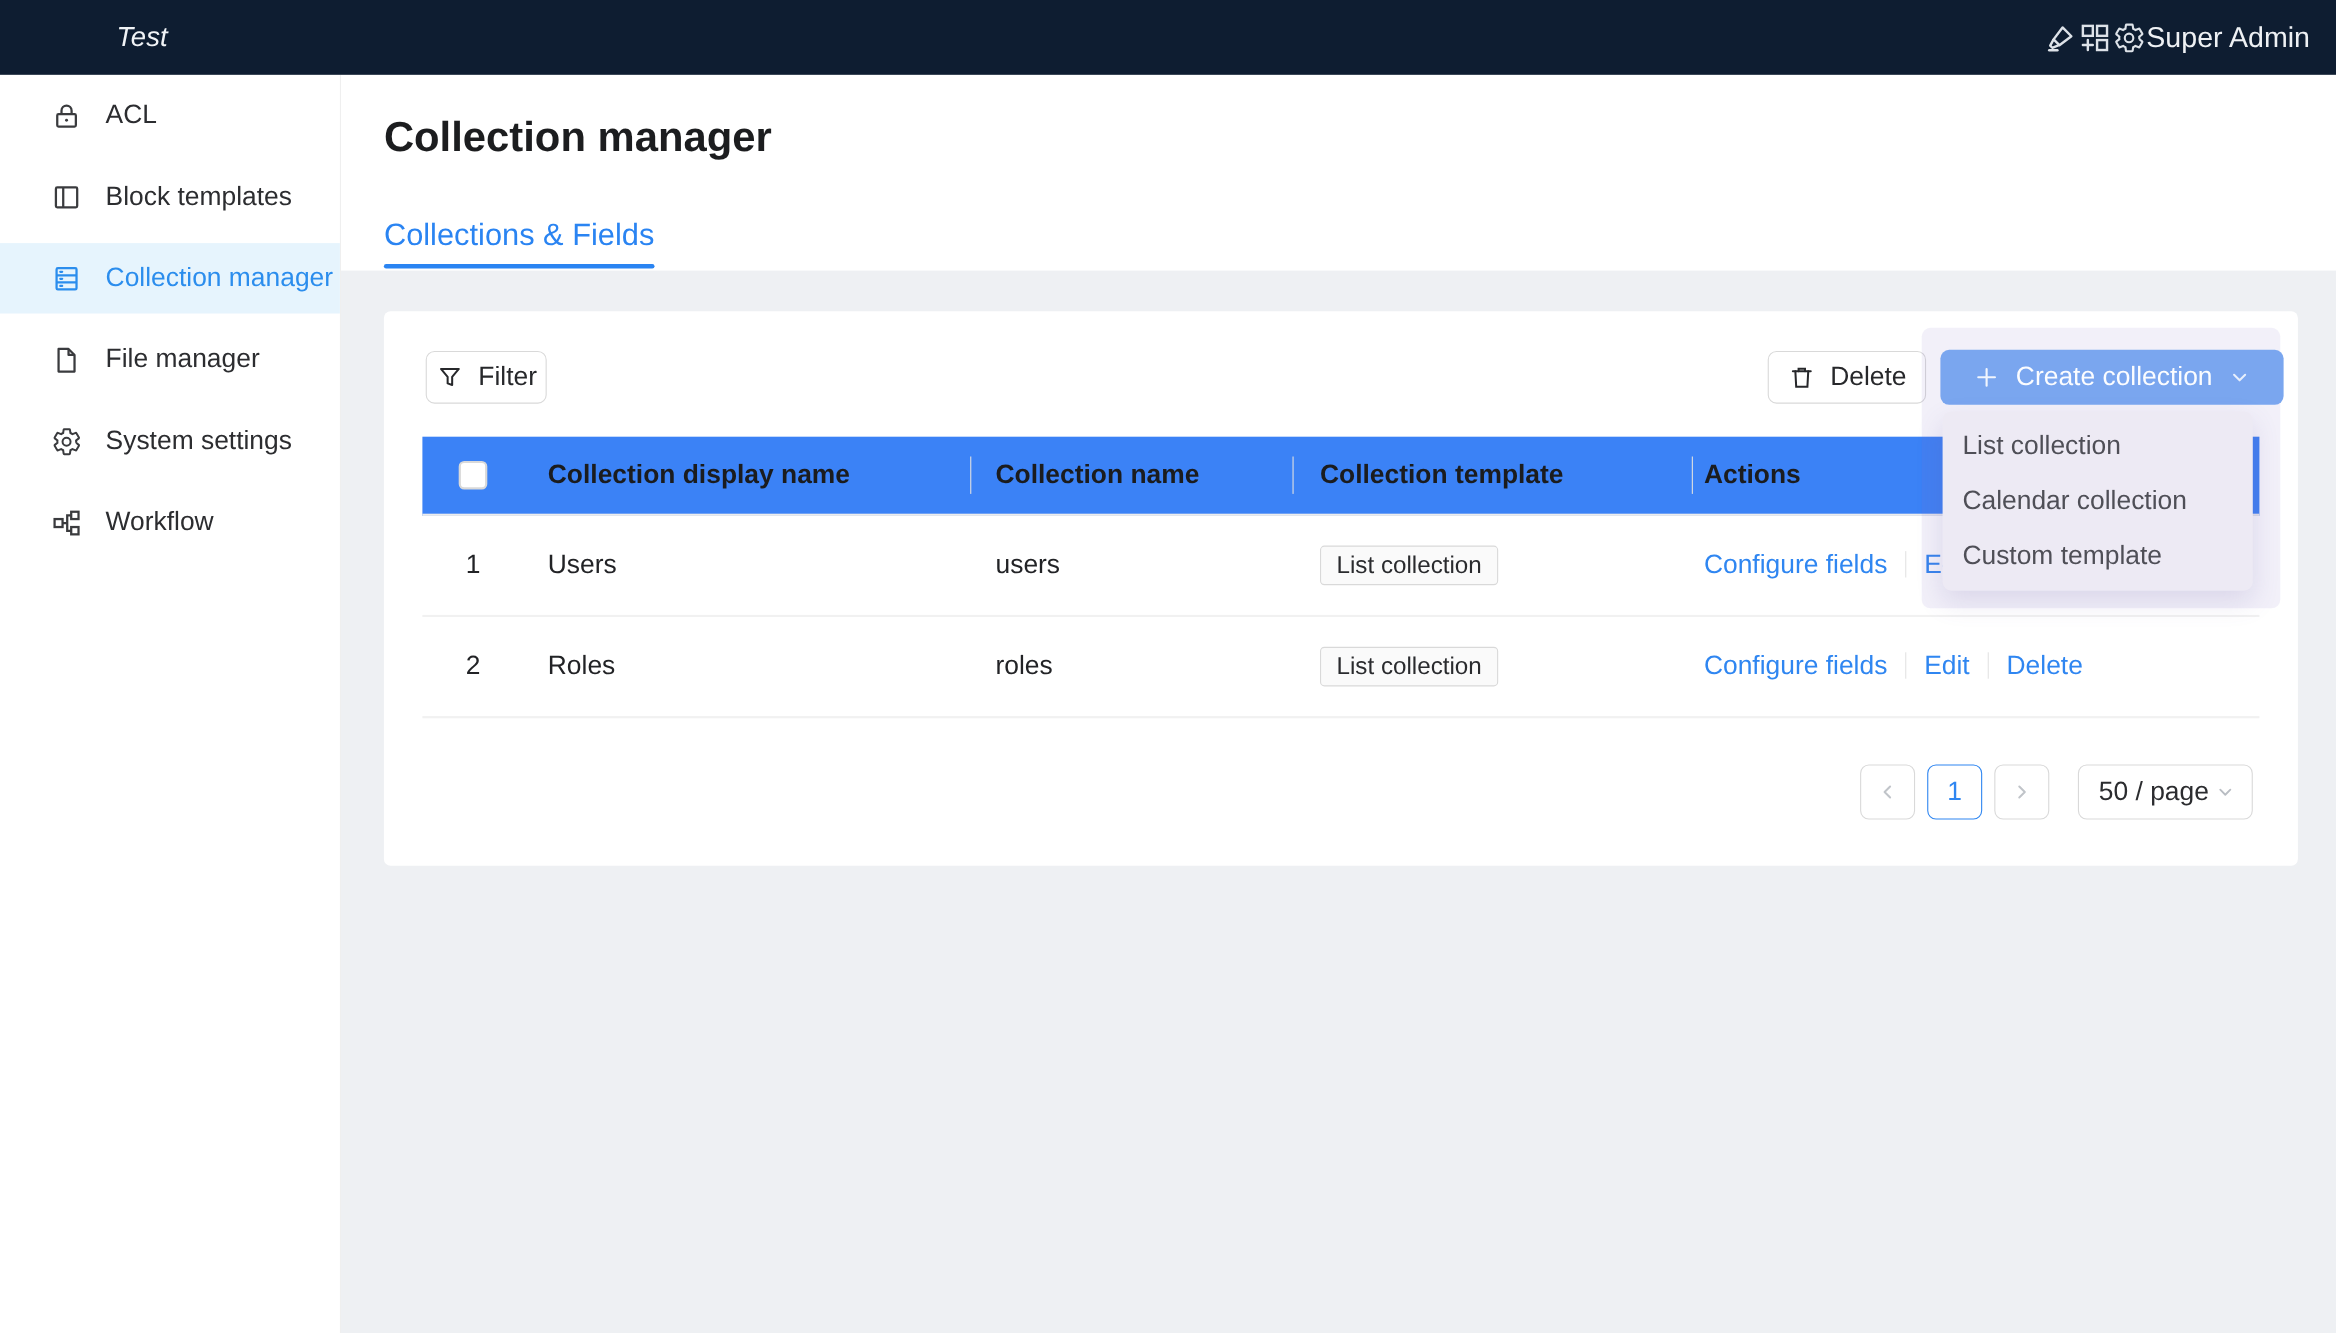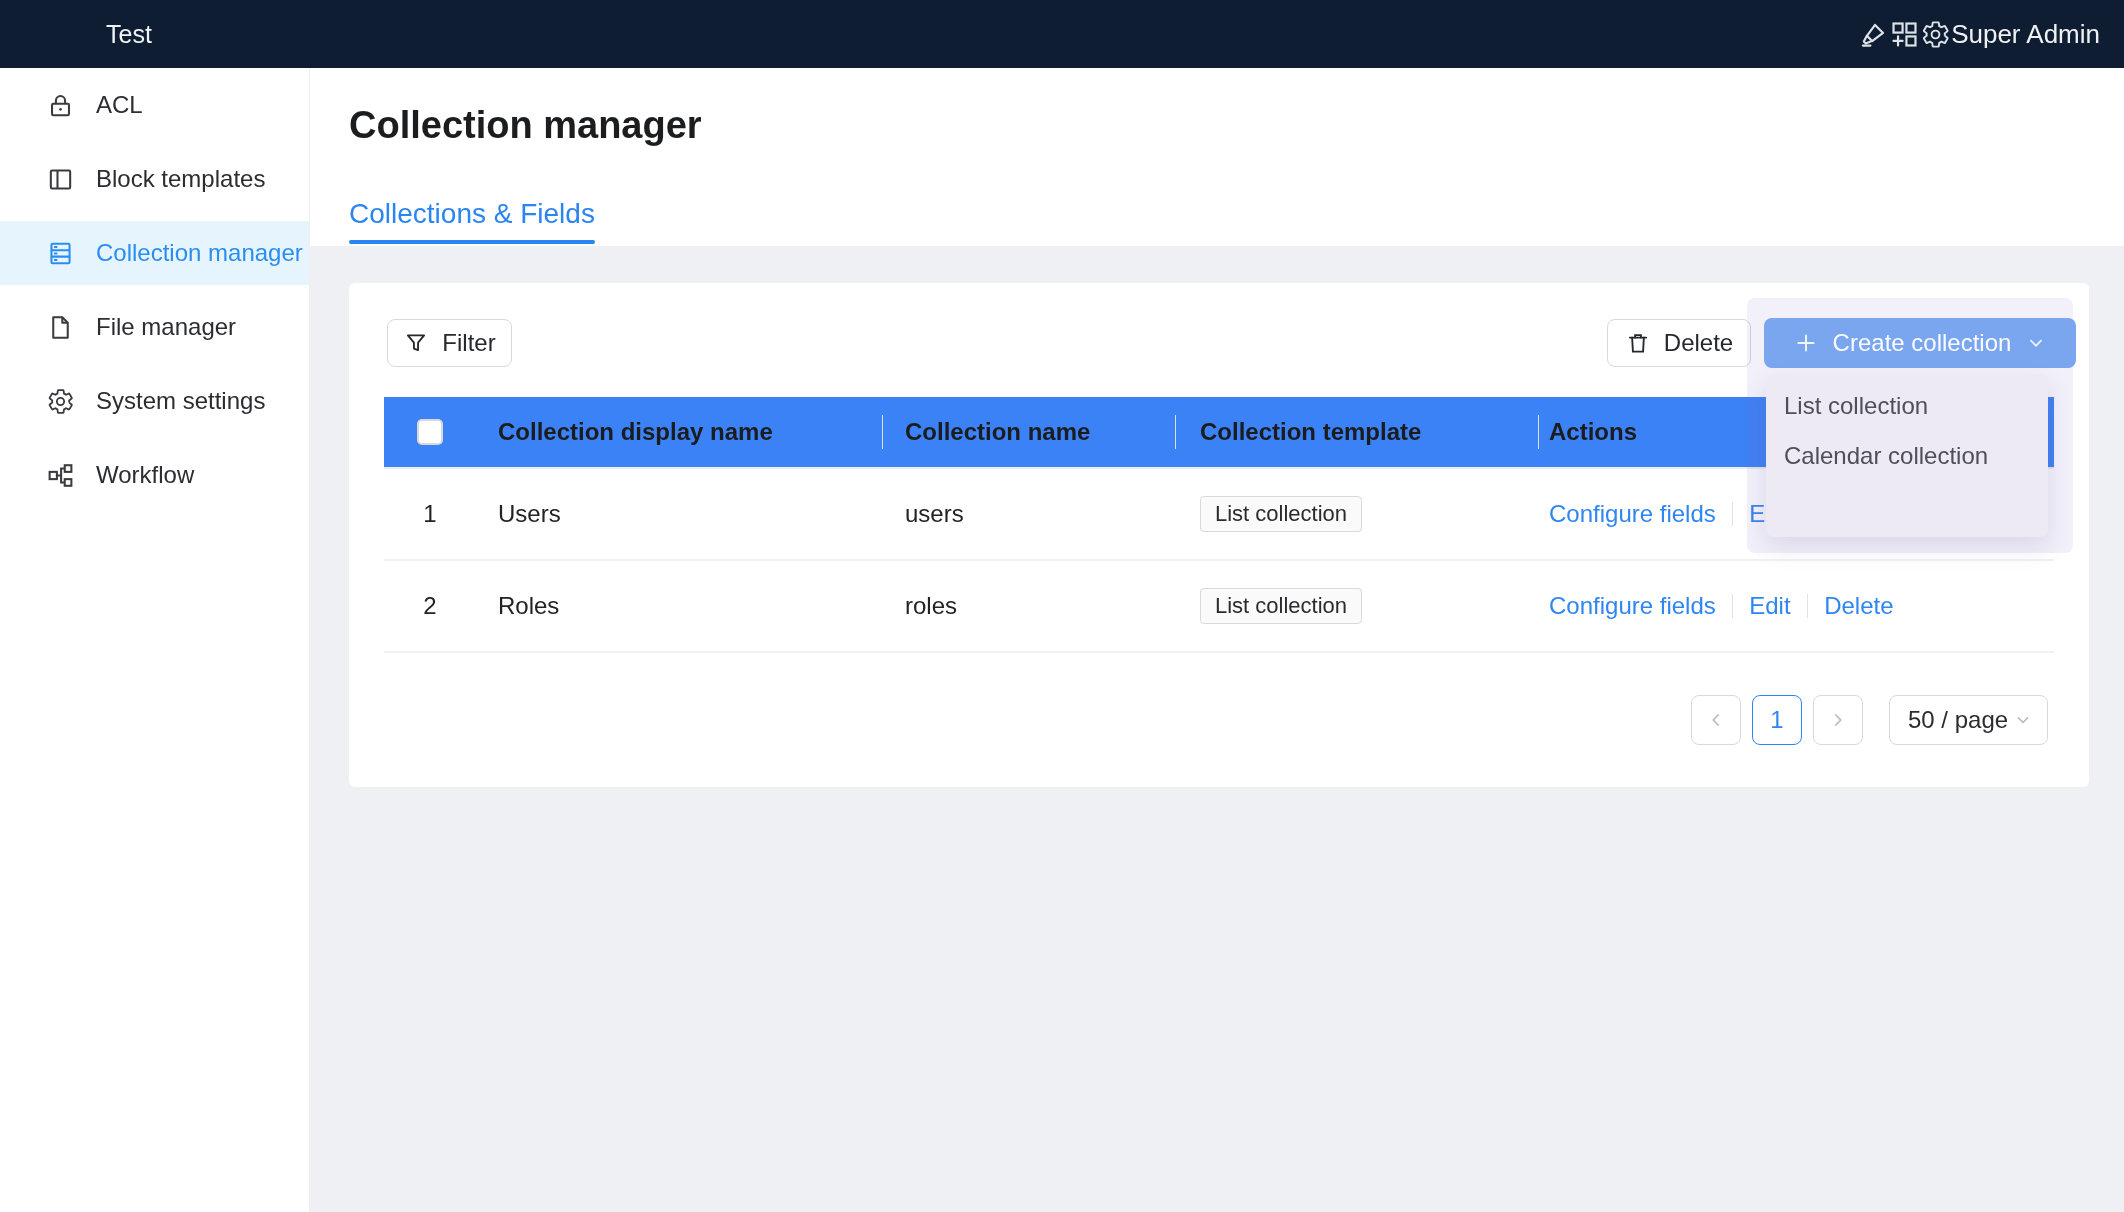--- a/index.html
+++ b/index.html
@@ -18,21 +18,21 @@
     position:absolute; left:0; top:0; width:2124px; height:68px;
     background:#0e1d31; display:flex; align-items:center;
     padding:0 24px 0 34px; z-index:20;
   }
   .brand { display:flex; align-items:center; gap:10px; cursor:pointer; }
   .brand-mark { width:46px; height:44px; }
   .brand-text { font-size:38px; letter-spacing:.5px; color:#fff; line-height:1; }
   .brand-text .bold { font-weight:700; }
   .brand-text .light { font-weight:300; color:rgba(255,255,255,.92); }
   .nav-menu { margin-left:54px; display:flex; align-items:center; height:68px; }
-  .nav-item { color:#f0f3f6; font-size:25px; padding:16px 18px; height:68px; display:flex; align-items:center; cursor:pointer; }
+  .nav-item { color:#f0f3f6; font-size:25px; padding:16px 18px; height:68px; display:flex; align-items:center; cursor:pointer;font-style:italic; }
   .nav-right { margin-left:auto; display:flex; align-items:center; }
   .nav-icon { width:31px; height:31px; color:#dde2e8; cursor:pointer; }
   .nav-icon svg { width:100%; height:100%; }
   .nav-user { color:#eef1f4; font-size:26px; cursor:pointer; }
 
   
   .sidebar {
     position:absolute; left:0; top:68px; width:310px; bottom:0;
     background:#fff; border-right:1px solid #efefef; padding-top:5px; z-index:10;
   }
@@ -63,21 +63,21 @@
     background:#fff; border-radius:6px;
   }
 
   
   .btn {
     position:absolute; height:48px; border:1.5px solid #d9d9d9; border-radius:8px;
     background:#fff; display:flex; align-items:center; justify-content:center;
     gap:13px; font-size:24px; color:#27282b; cursor:pointer;
   }
   .btn svg { width:26px; height:26px; }
-  .btn-filter { left:38px; top:36px; width:125px; }
+  .btn-filter { left:38px; top:36px; width:110px; }
   .btn-delete { left:1258px; top:36px; width:144px; }
 
   
   .designer-overlay {
     position:absolute; left:1398px; top:15px; width:326px; height:255px;
     background:rgba(124,106,200,0.10); border-radius:8px; z-index:4; pointer-events:none;
   }
   .btn-create {
     position:absolute; left:1415px; top:35px; width:312px; height:50px;
     background:#7aa6ef; border:none; border-radius:8px; z-index:5;
@@ -323,17 +323,18 @@
           </svg>
         <span>Create collection</span>
         <svg class="chev" viewBox="0 0 24 24" fill="none" stroke="currentColor" stroke-width="2" stroke-linecap="round" stroke-linejoin="round">
             <path d="M6.5 9.5L12 15l5.5-5.5"></path>
           </svg>
       </button>
 
       <div class="dropdown-menu">
         <div class="dropdown-item">List collection</div>
         <div class="dropdown-item">Calendar collection</div>
+        <div class="dropdown-item">Custom template</div>
       </div>
 
     </section>
   </div>
 </main>
 
 </body></html>

